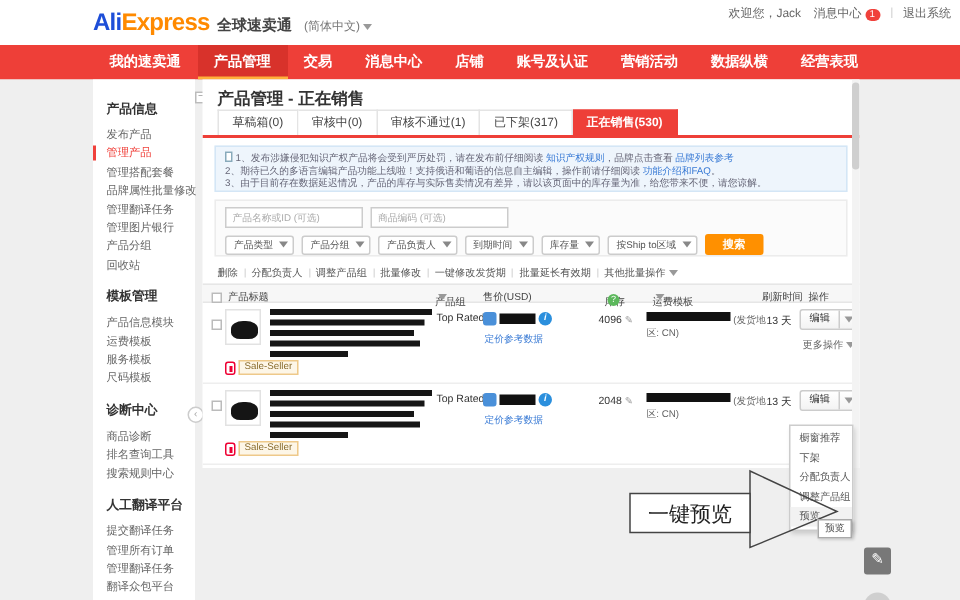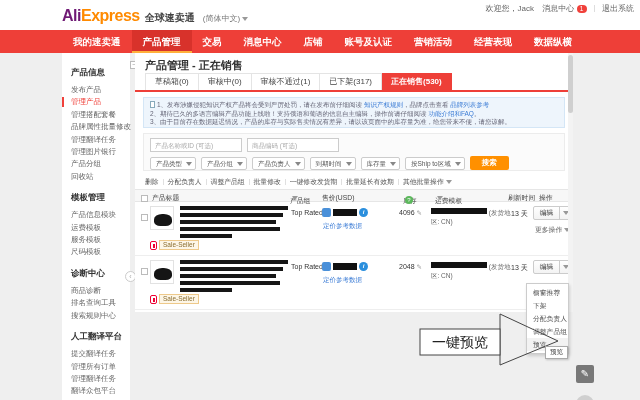--- a/index.html
+++ b/index.html
@@ -3,21 +3,21 @@
 <meta charset="utf-8">
 <style>
   * { box-sizing: border-box; margin: 0; padding: 0; }
   html,body { width:640px; height:400px; overflow:hidden;
     font-family:"Liberation Sans","DejaVu Sans",sans-serif; background:#efefef; }
   .screen { position:relative; width:640px; height:400px; background:#efefef; }
 
   
   .topbar { position:absolute; left:0; top:0; width:640px; height:30px; background:#fff; }
   .logo-area { position:absolute; left:62px; top:7px; display:flex; align-items:baseline; }
-  .logo-ali { font-size:16px; font-weight:bold; color:#701a75; letter-spacing:-.5px; }
+  .logo-ali { font-size:16px; font-weight:bold; color:#1d4ed8; letter-spacing:-.5px; }
   .logo-express { font-size:16px; font-weight:bold; color:#ff8a00; letter-spacing:-.5px; }
   .logo-cn { font-size:10px; font-weight:bold; color:#444; margin-left:5px; }
   .lang { font-size:8px; color:#777; margin-left:8px; }
   .caret { display:inline-block; width:0; height:0; border-left:3px solid transparent;
     border-right:3px solid transparent; border-top:4px solid #999; vertical-align:middle; margin-left:2px; }
   .top-right { position:absolute; right:6px; top:3px; text-align:right; }
   .welcome-line { font-size:8px; color:#666; height:12px; line-height:12px; }
   .welcome-line a, .quick-line a { color:#666; text-decoration:none; }
   .msg-badge { display:inline-block; min-width:10px; height:8px; line-height:8px; padding:0 2px;
     background:#f0413b; color:#fff; font-size:6.5px; border-radius:5px; text-align:center; }
@@ -169,22 +169,22 @@
   </div>
 
   <nav class="rednav">
     <div class="nav-item">我的速卖通</div>
     <div class="nav-item active">产品管理</div>
     <div class="nav-item">交易</div>
     <div class="nav-item">消息中心</div>
     <div class="nav-item">店铺</div>
     <div class="nav-item">账号及认证</div>
     <div class="nav-item">营销活动</div>
+    <div class="nav-item">数据纵横</div>
     <div class="nav-item">经营表现</div>
-    <div class="nav-item">数据纵横</div>
   </nav>
 
   <div class="page">
 
     <aside class="sidebar">
       <div class="side-title">产品信息</div>
       <div class="side-item">发布产品</div>
       <div class="side-item active">管理产品</div>
       <div class="side-item">管理搭配套餐</div>
       <div class="side-item">品牌属性批量修改</div>

